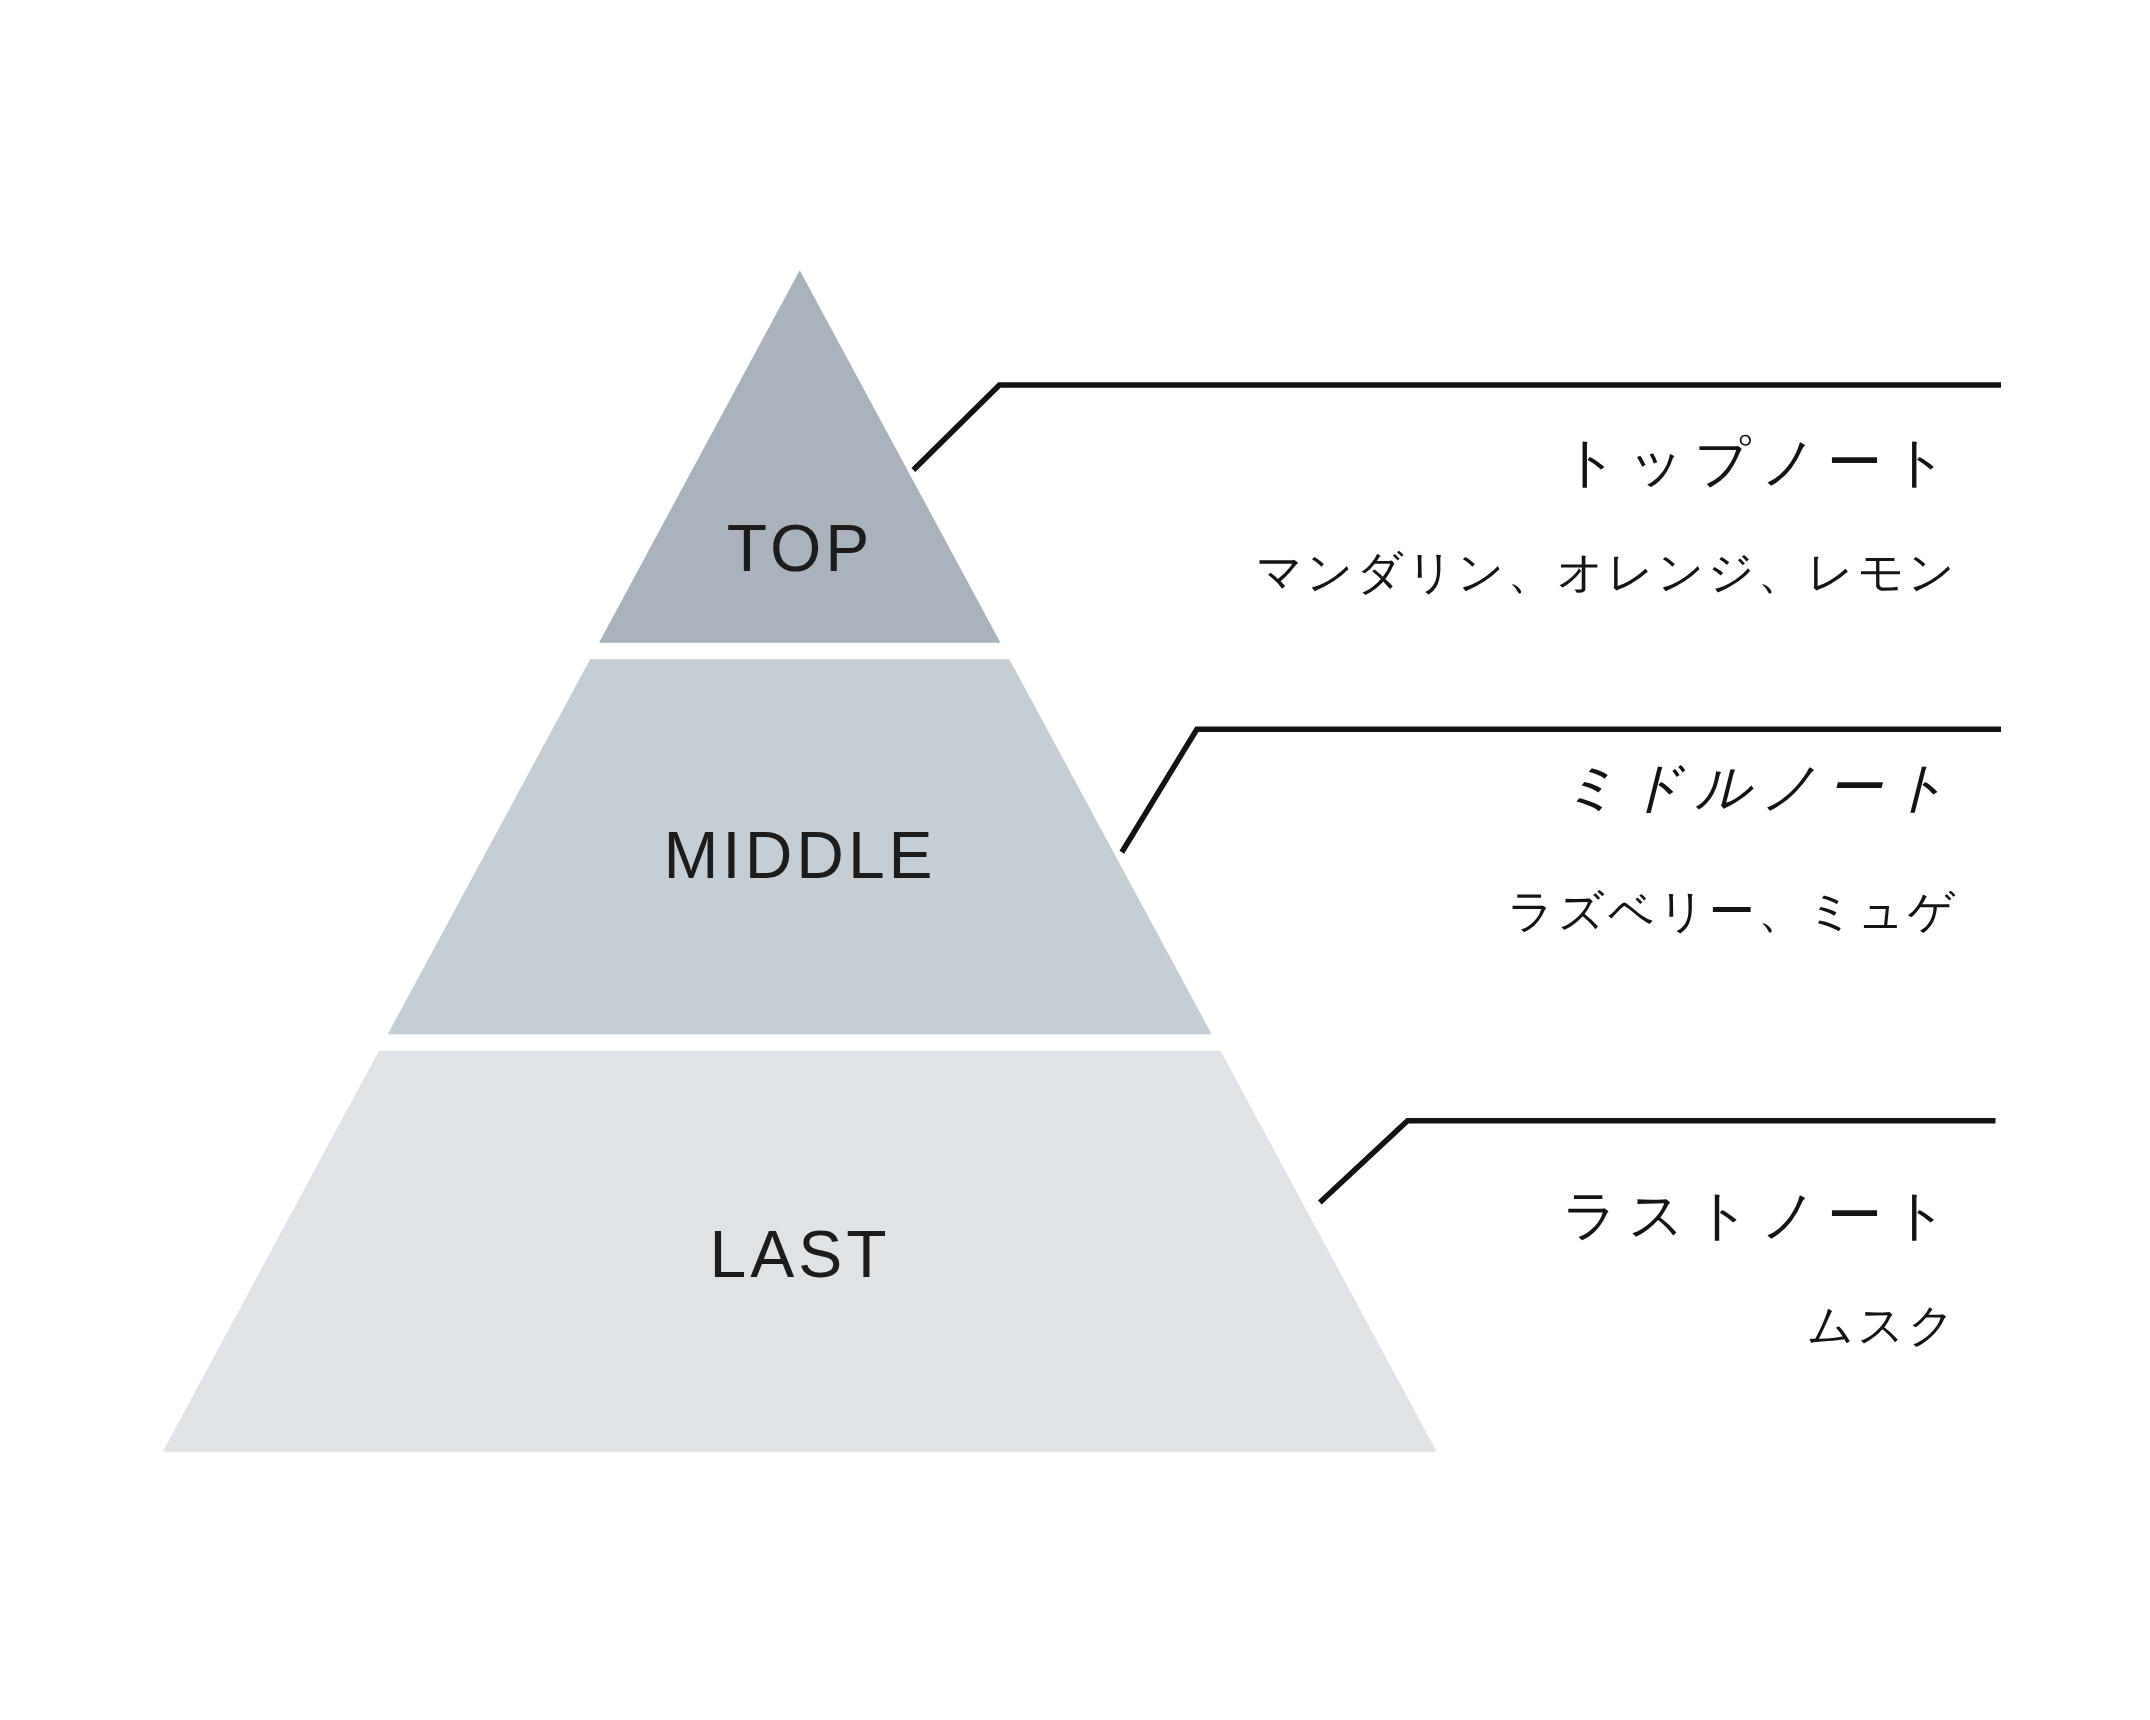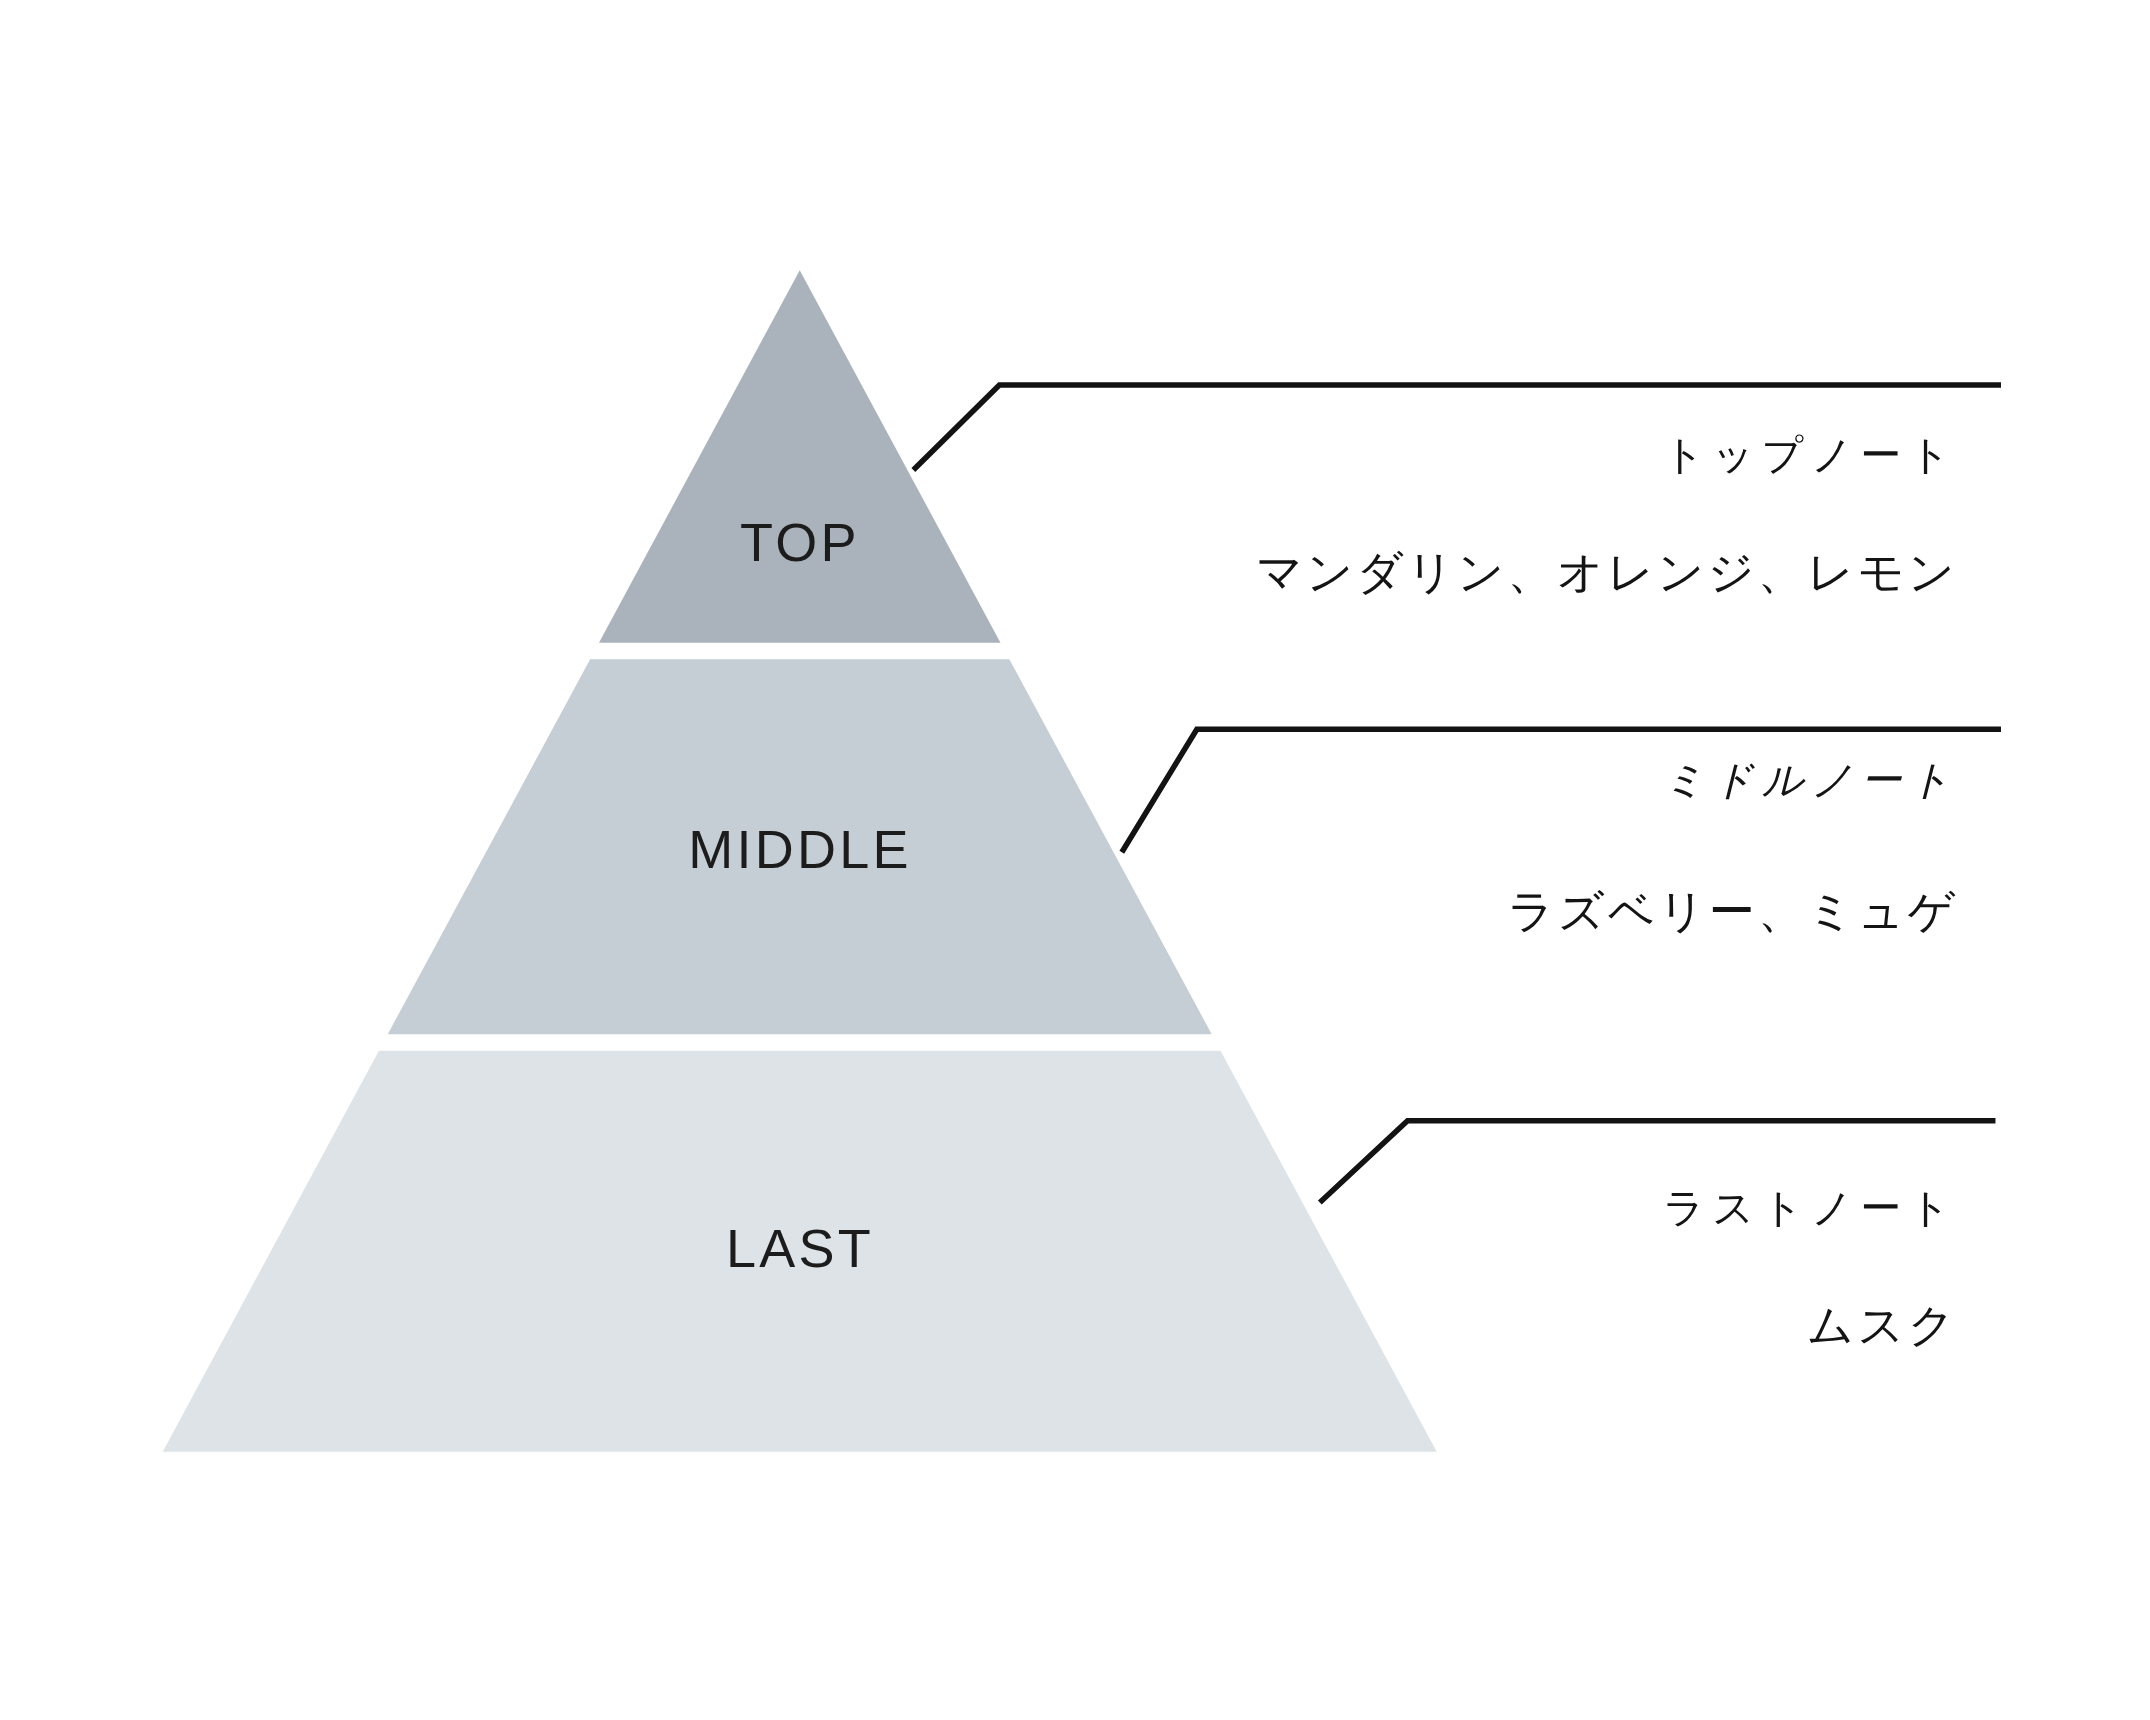--- a/index.html
+++ b/index.html
@@ -21,40 +21,40 @@
     top: 0;
     width: 2151px;
     height: 1721px;
     display: block;
   }
   .tier-label {
     position: absolute;
     left: 800px;
     transform: translateX(-50%);
     white-space: nowrap;
-    font-size: 54px;
+    font-size: 66px;
     line-height: 1;
     letter-spacing: 0.06em;
     font-weight: 400;
     color: #1c1c1c;
   }
   .tier-label.top    { top: 515px;  }
   .tier-label.middle { top: 822px; text-align: center; }
   .tier-label.last   { top: 1221px; }
 
   .note-text {
     position: absolute;
     right: 193px;
     text-align: right;
     white-space: nowrap;
     line-height: 1;
     color: #141414;
   }
   .note-title {
-    font-size: 41px;
+    font-size: 55px;
     letter-spacing: 0.18em;
     font-weight: 500;
   }
   .note-items {
     font-size: 46px;
     letter-spacing: 0.07em;
     font-weight: 400;
   }
   .note-title.n1 { top: 435px;  }
   .note-items.n1 { top: 549px; text-align: center;  }

